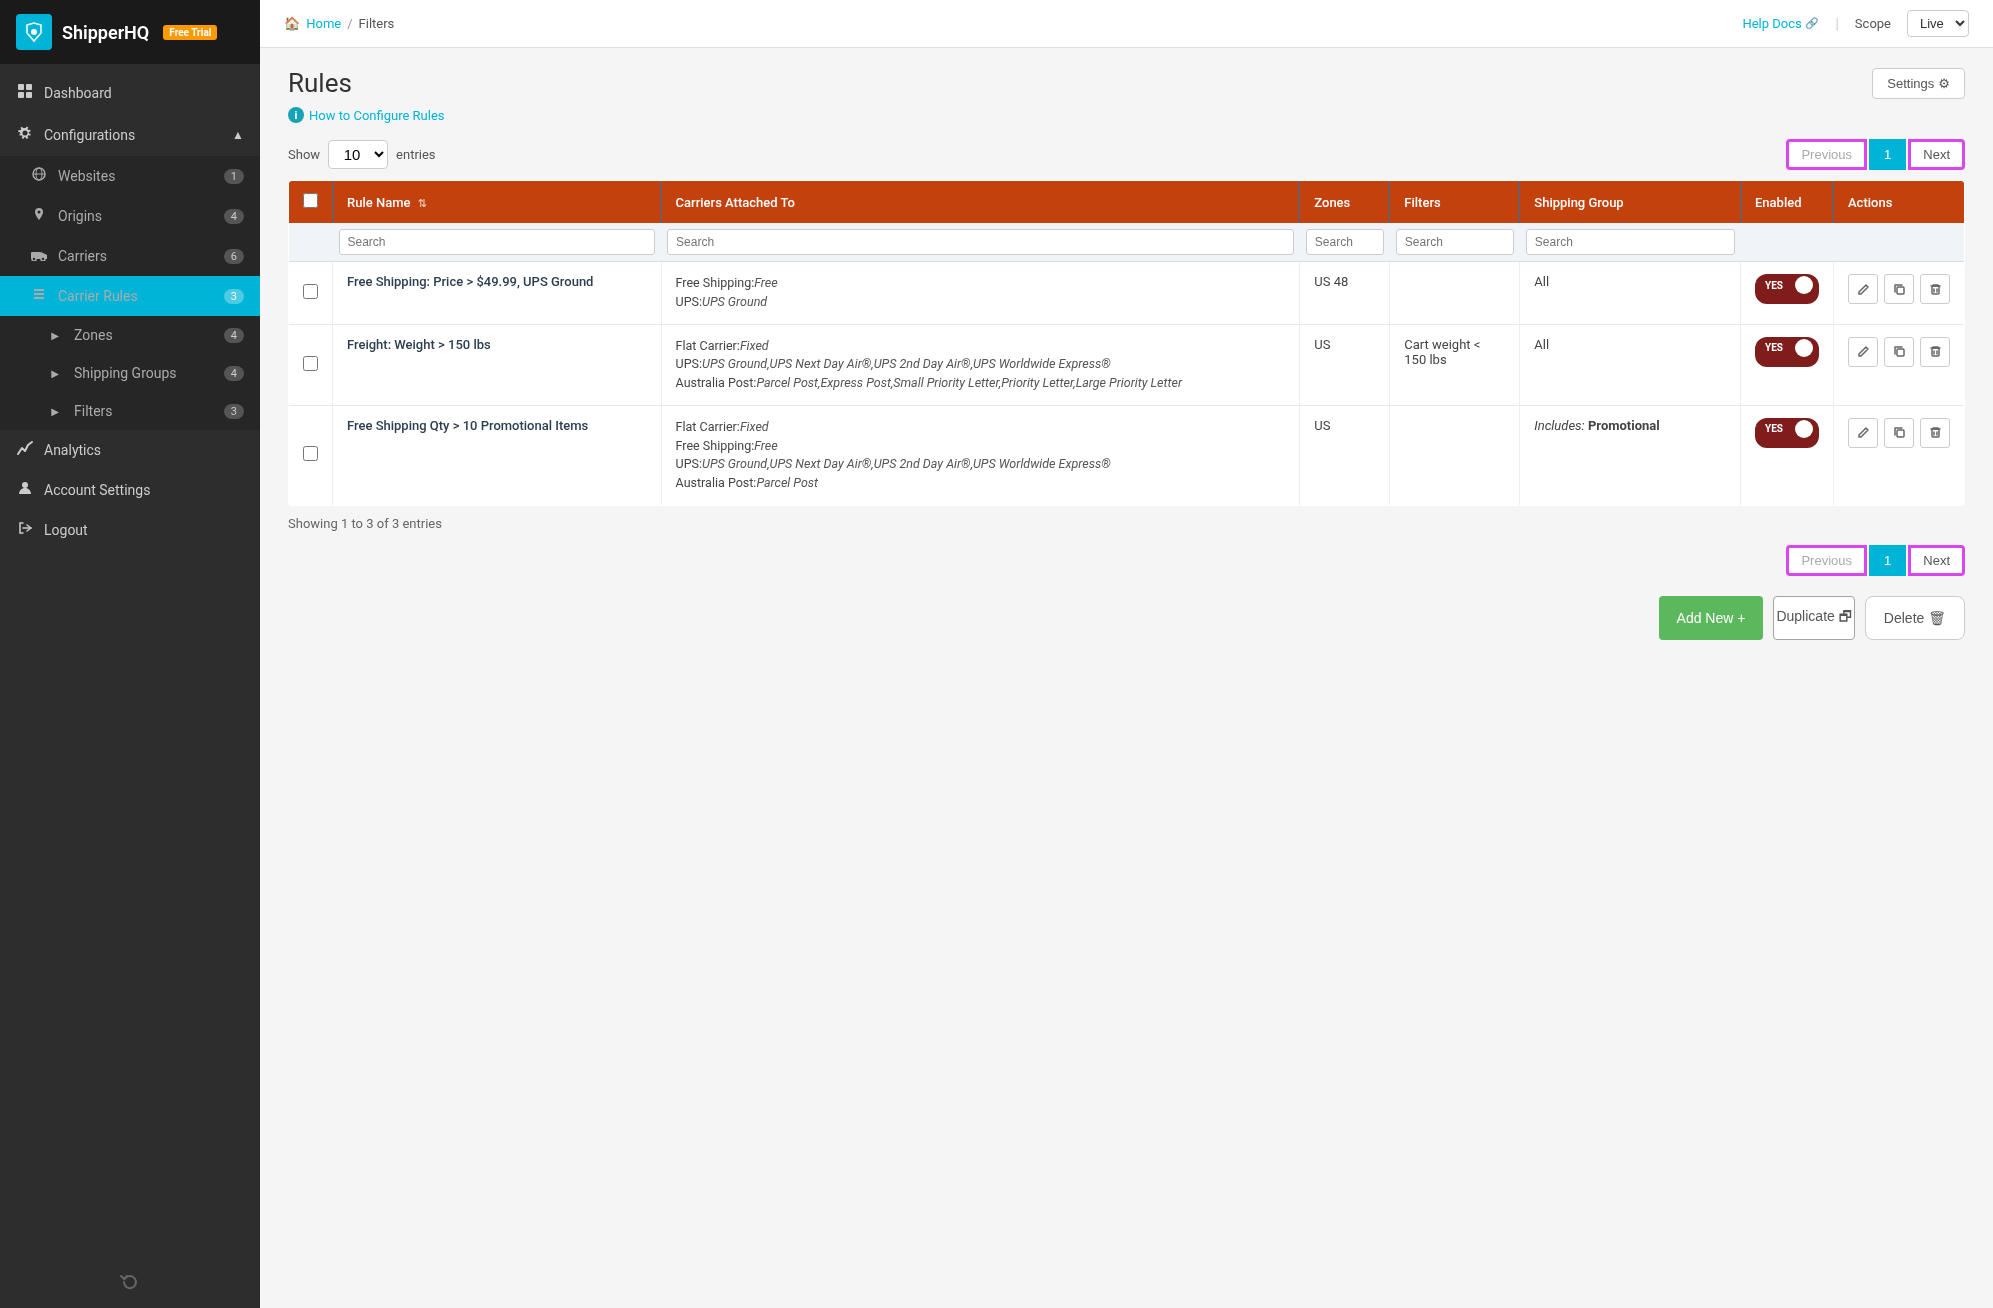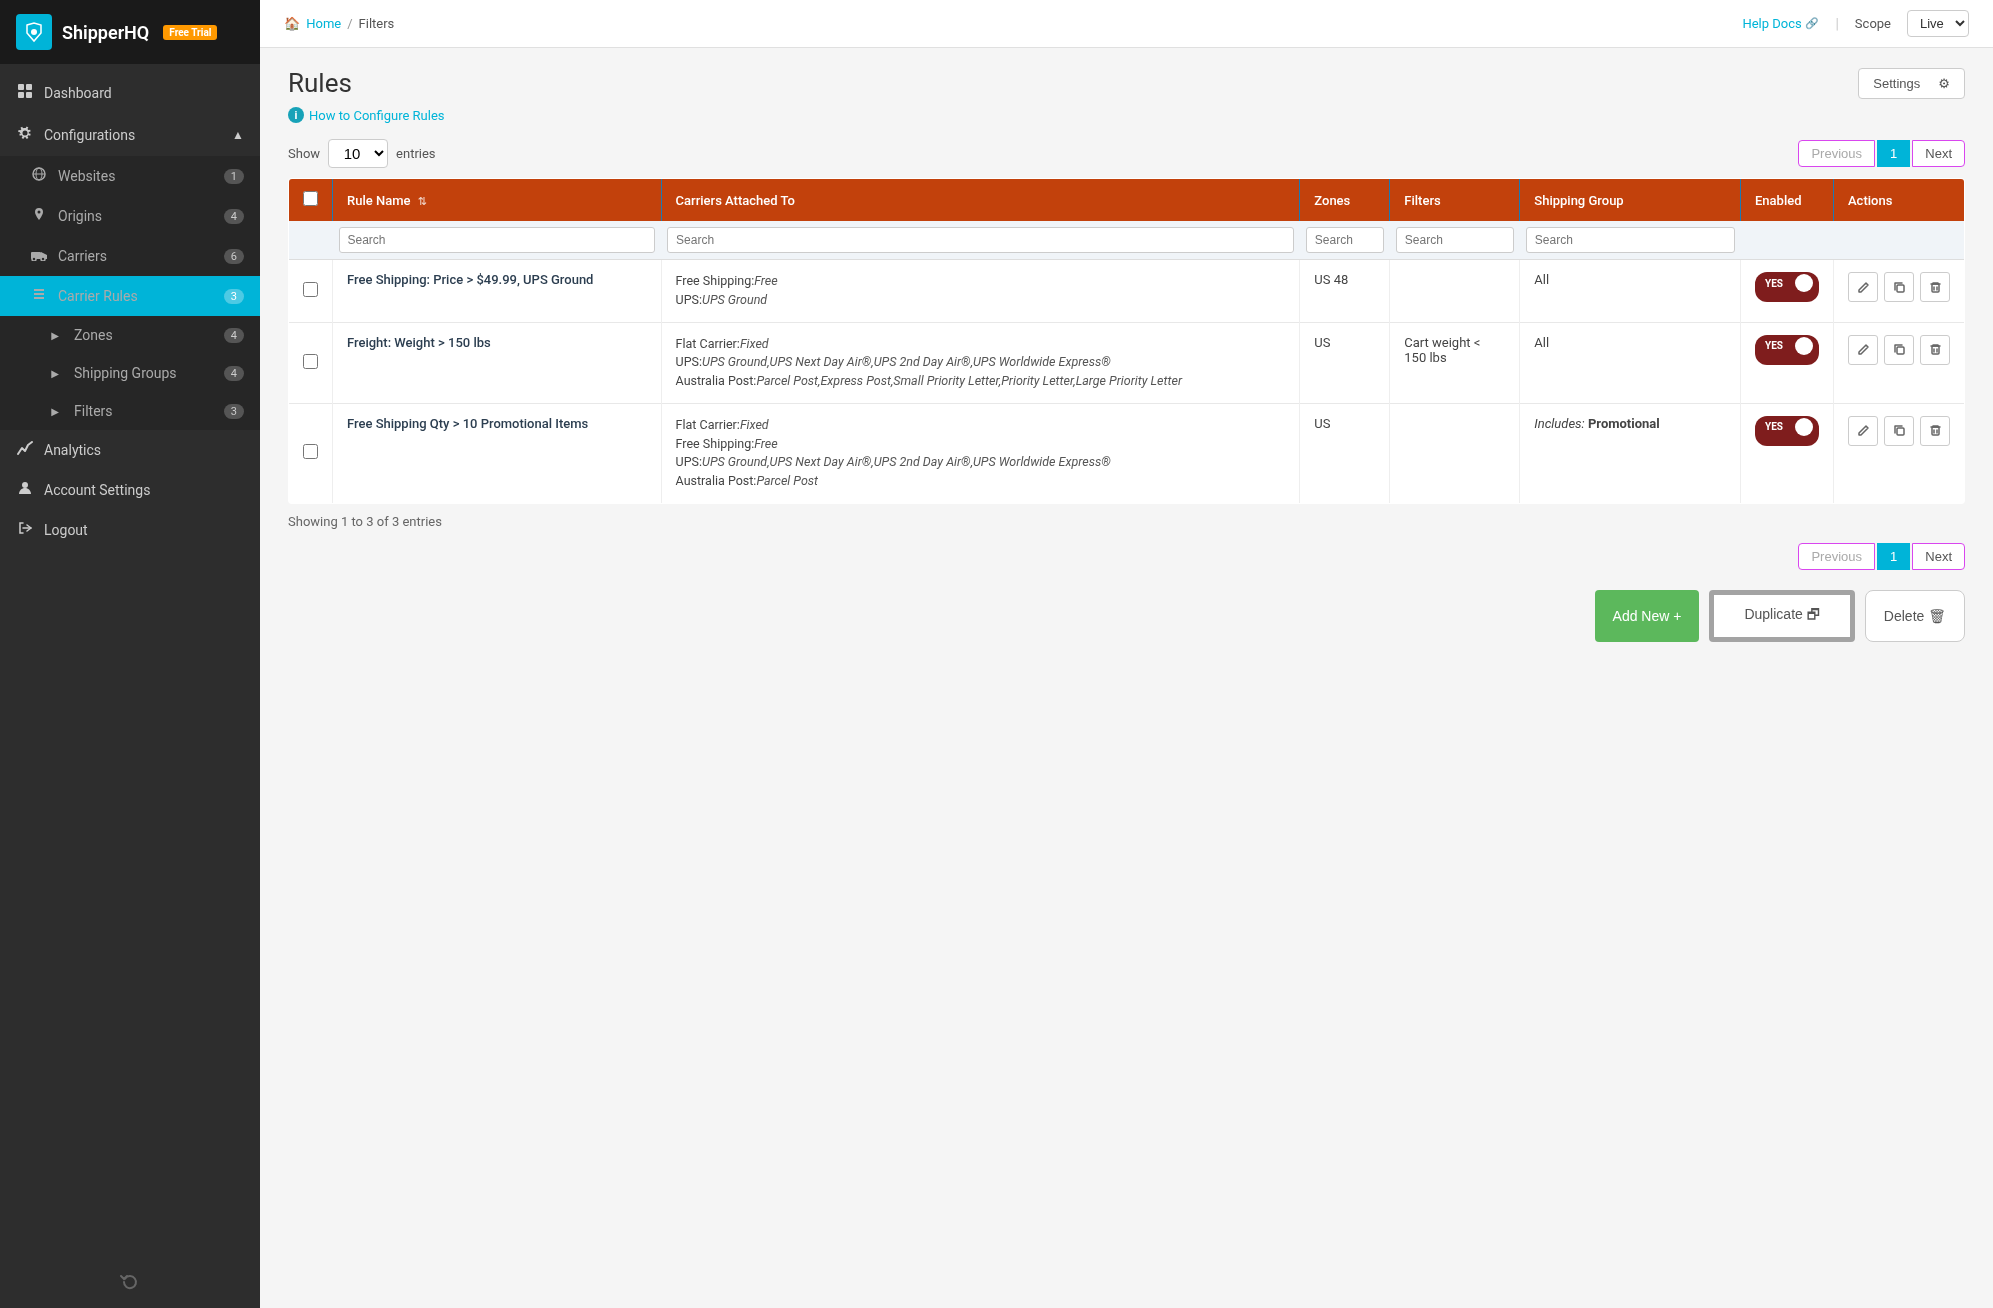--- a/index.html
+++ b/index.html
@@ -128,21 +128,21 @@
     .page-header {
       display: flex;
       align-items: flex-start;
       justify-content: space-between;
       margin-bottom: 8px;
     }
     .page-title { font-size: 26px; font-weight: 400; color: #333; }
     .settings-btn {
       display: flex;
       align-items: center;
-      gap: 18px;
+      gap: 4px;
       background: white;
       border: 1px solid #ccc;
       border-radius: 4px;
       padding: 7px 14px;
       font-size: 13px;
       cursor: pointer;
       color: #555;
     }
 
     .configure-link {
@@ -189,21 +189,21 @@
       text-align: center;
     }
 
     .pagination {
       display: flex;
       align-items: center;
       gap: 2px;
     }
     .page-btn {
       padding: 5px 12px;
-      border: 1px solid #d946ef;
+      border: 3px solid #d946ef;
       background: white;
       font-size: 13px;
       cursor: pointer;
       color: #555;
       border-radius: 0;
     }
     .page-btn:first-child { border-radius: 4px 0 0 4px; }
     .page-btn:last-child { border-radius: 0 4px 4px 0; }
     .page-btn.active { background: #00b4d8; color: white; border-color: #00b4d8; }
     .page-btn.disabled { color: #aaa; cursor: default; }
@@ -314,23 +314,23 @@
       border: none;
       border-radius: 4px;
       padding: 9px 18px;
       font-size: 14px;
       cursor: pointer;
       font-weight: 500;
     }
     .btn-duplicate {
       background: white;
       color: #555;
-      border: 5px solid #a3a3a3;
+      border: 1px solid #a3a3a3;
       border-radius: 4px;
-      padding: 9px 30px;
+      padding: 9px 2px;
       font-size: 14px;
       cursor: pointer;
     }
     .btn-delete {
       background: white;
       color: #555;
       border: 1px solid #ccc;
       border-radius: 8px;
       padding: 9px 18px;
       font-size: 14px;

